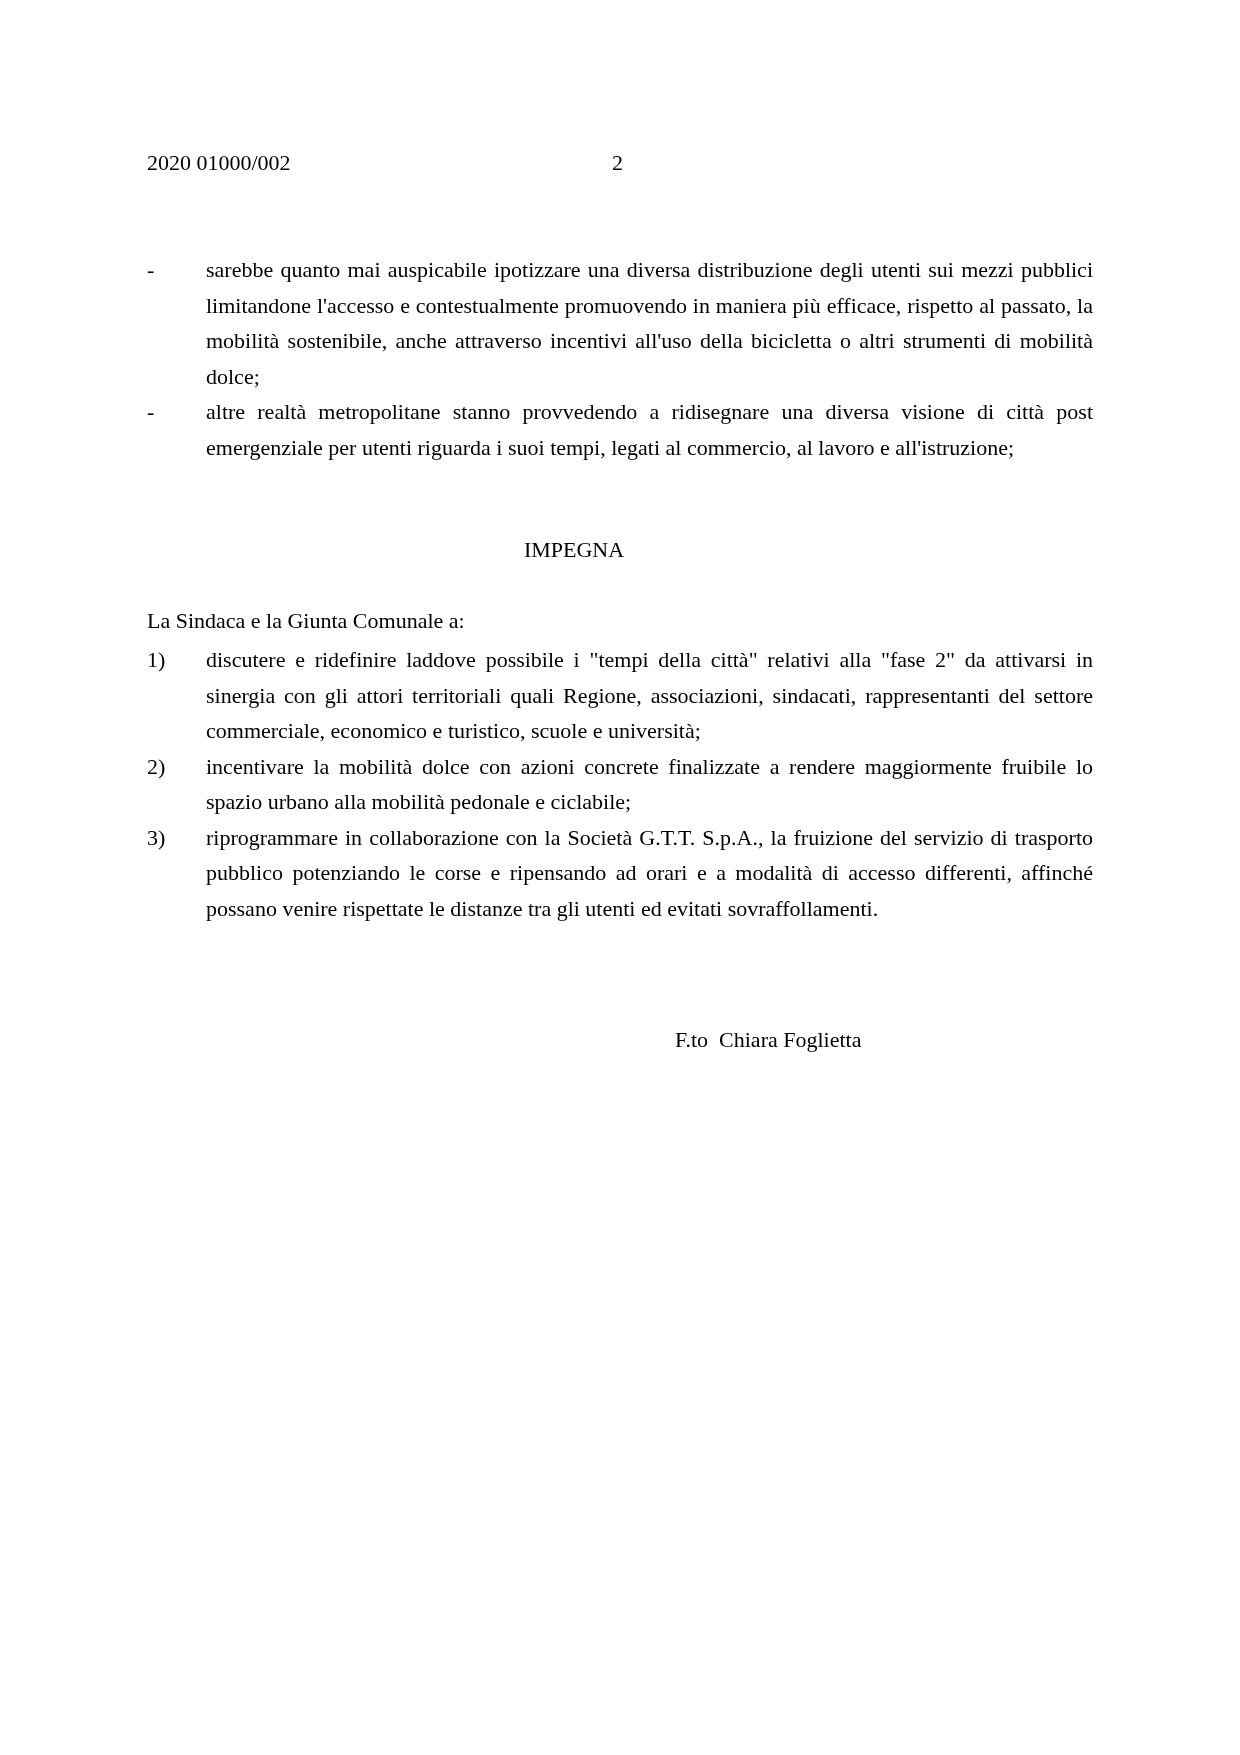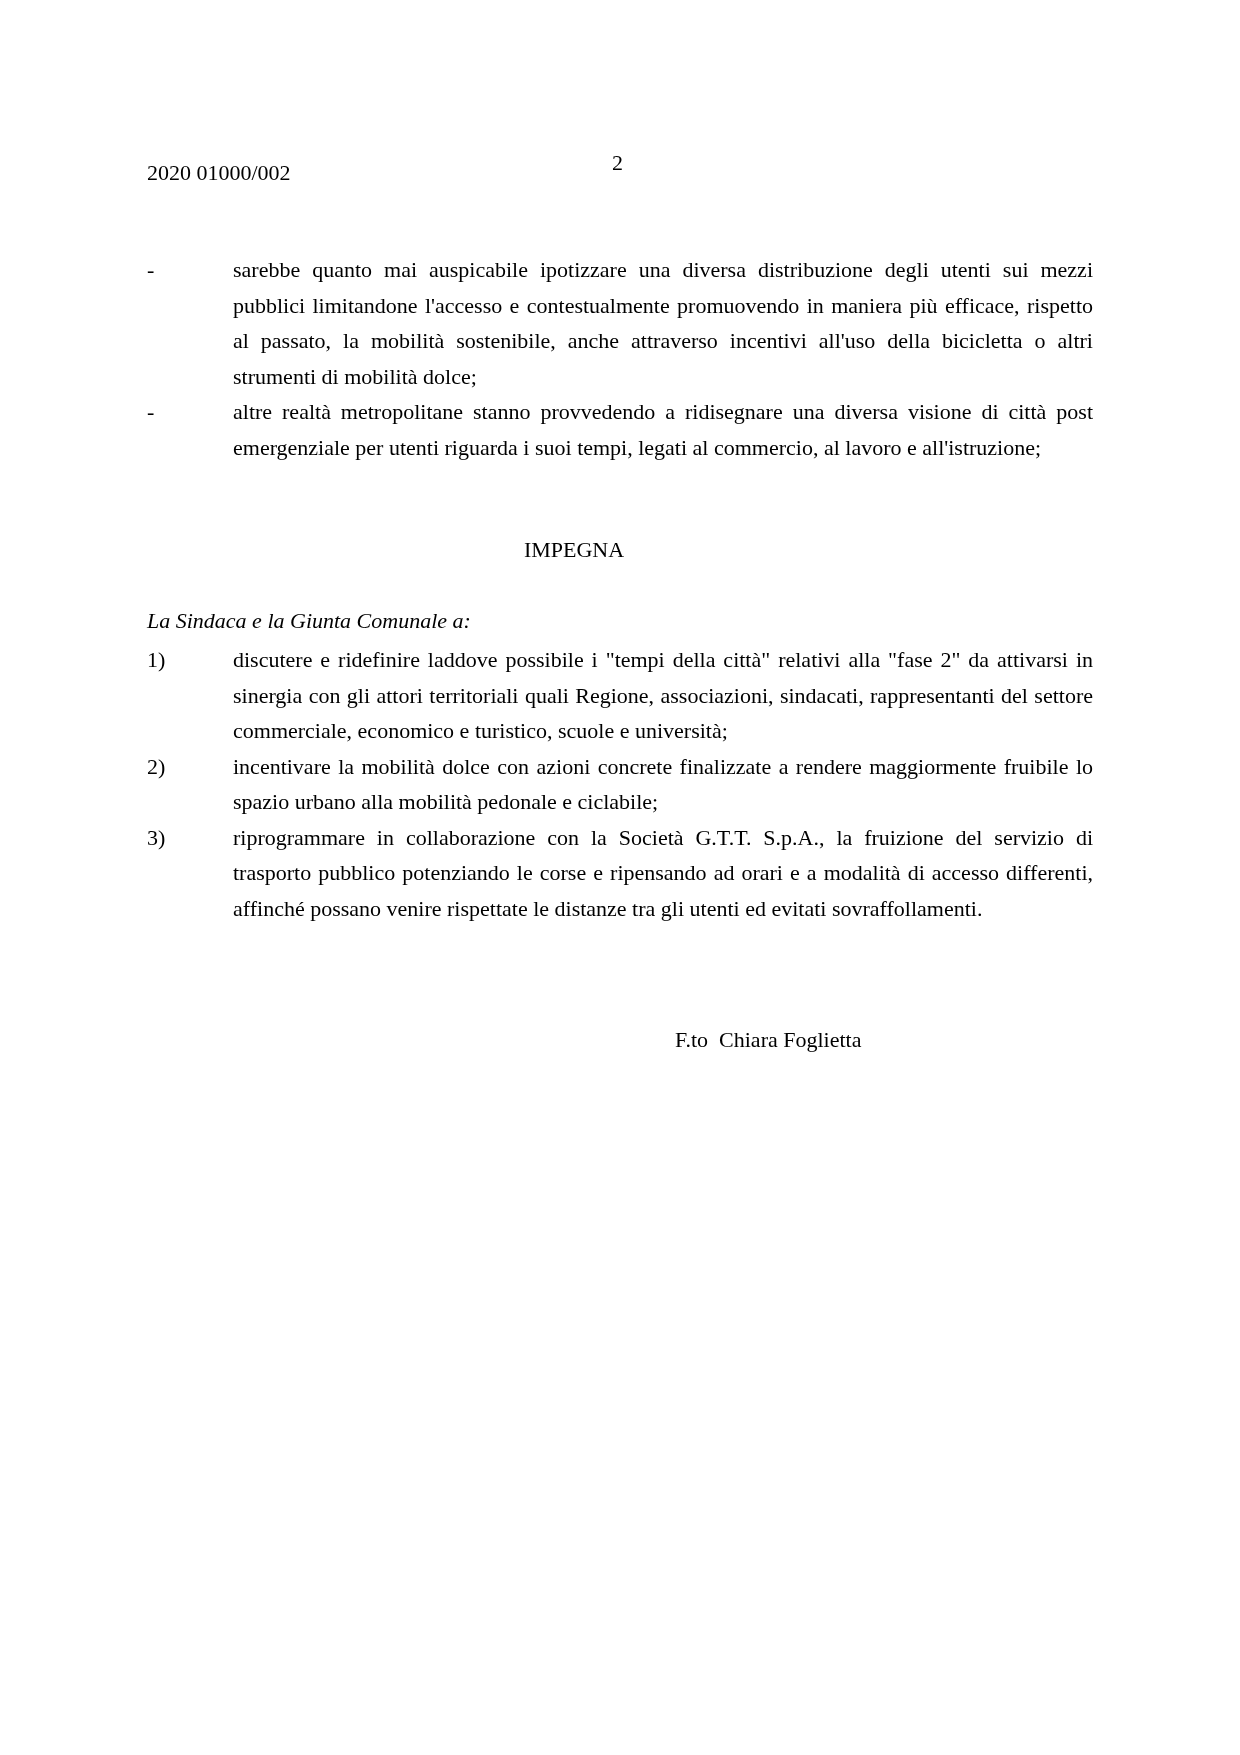--- a/index.html
+++ b/index.html
@@ -12,21 +12,21 @@
       height: 1755px;
       position: relative;
       font-family: "Liberation Serif", serif;
       color: #000000;
       font-size: 22px;
       overflow: hidden;
     }
     .header-left {
       position: absolute;
       left: 147px;
-      top: 160px;
+      top: 150px;
       line-height: 26px;
     }
     .header-right {
       position: absolute;
       left: 612px;
       top: 150px;
       line-height: 26px;
     }
     .list {
       position: absolute;
@@ -42,37 +42,35 @@
       text-align: justify;
     }
     .item .marker {
       position: absolute;
       left: 0;
       top: 0;
     }
     .item .text {
       display: block;
       text-align: justify;
-      margin-left: 27px;
     }
     .bullets { top: 252px; }
     .heading {
       position: absolute;
       left: 0;
       width: 1148px;
       top: 535px;
       text-align: center;
       line-height: 30px;
     }
     .intro {
       position: absolute;
       left: 147px;
       top: 606px;
       line-height: 30px;
-      font-style: italic;
     }
     .numbered { top: 642px; }
     .signature {
       position: absolute;
       left: 675px;
       top: 1025px;
       line-height: 30px;
       white-space: pre;
     }
   </style>

